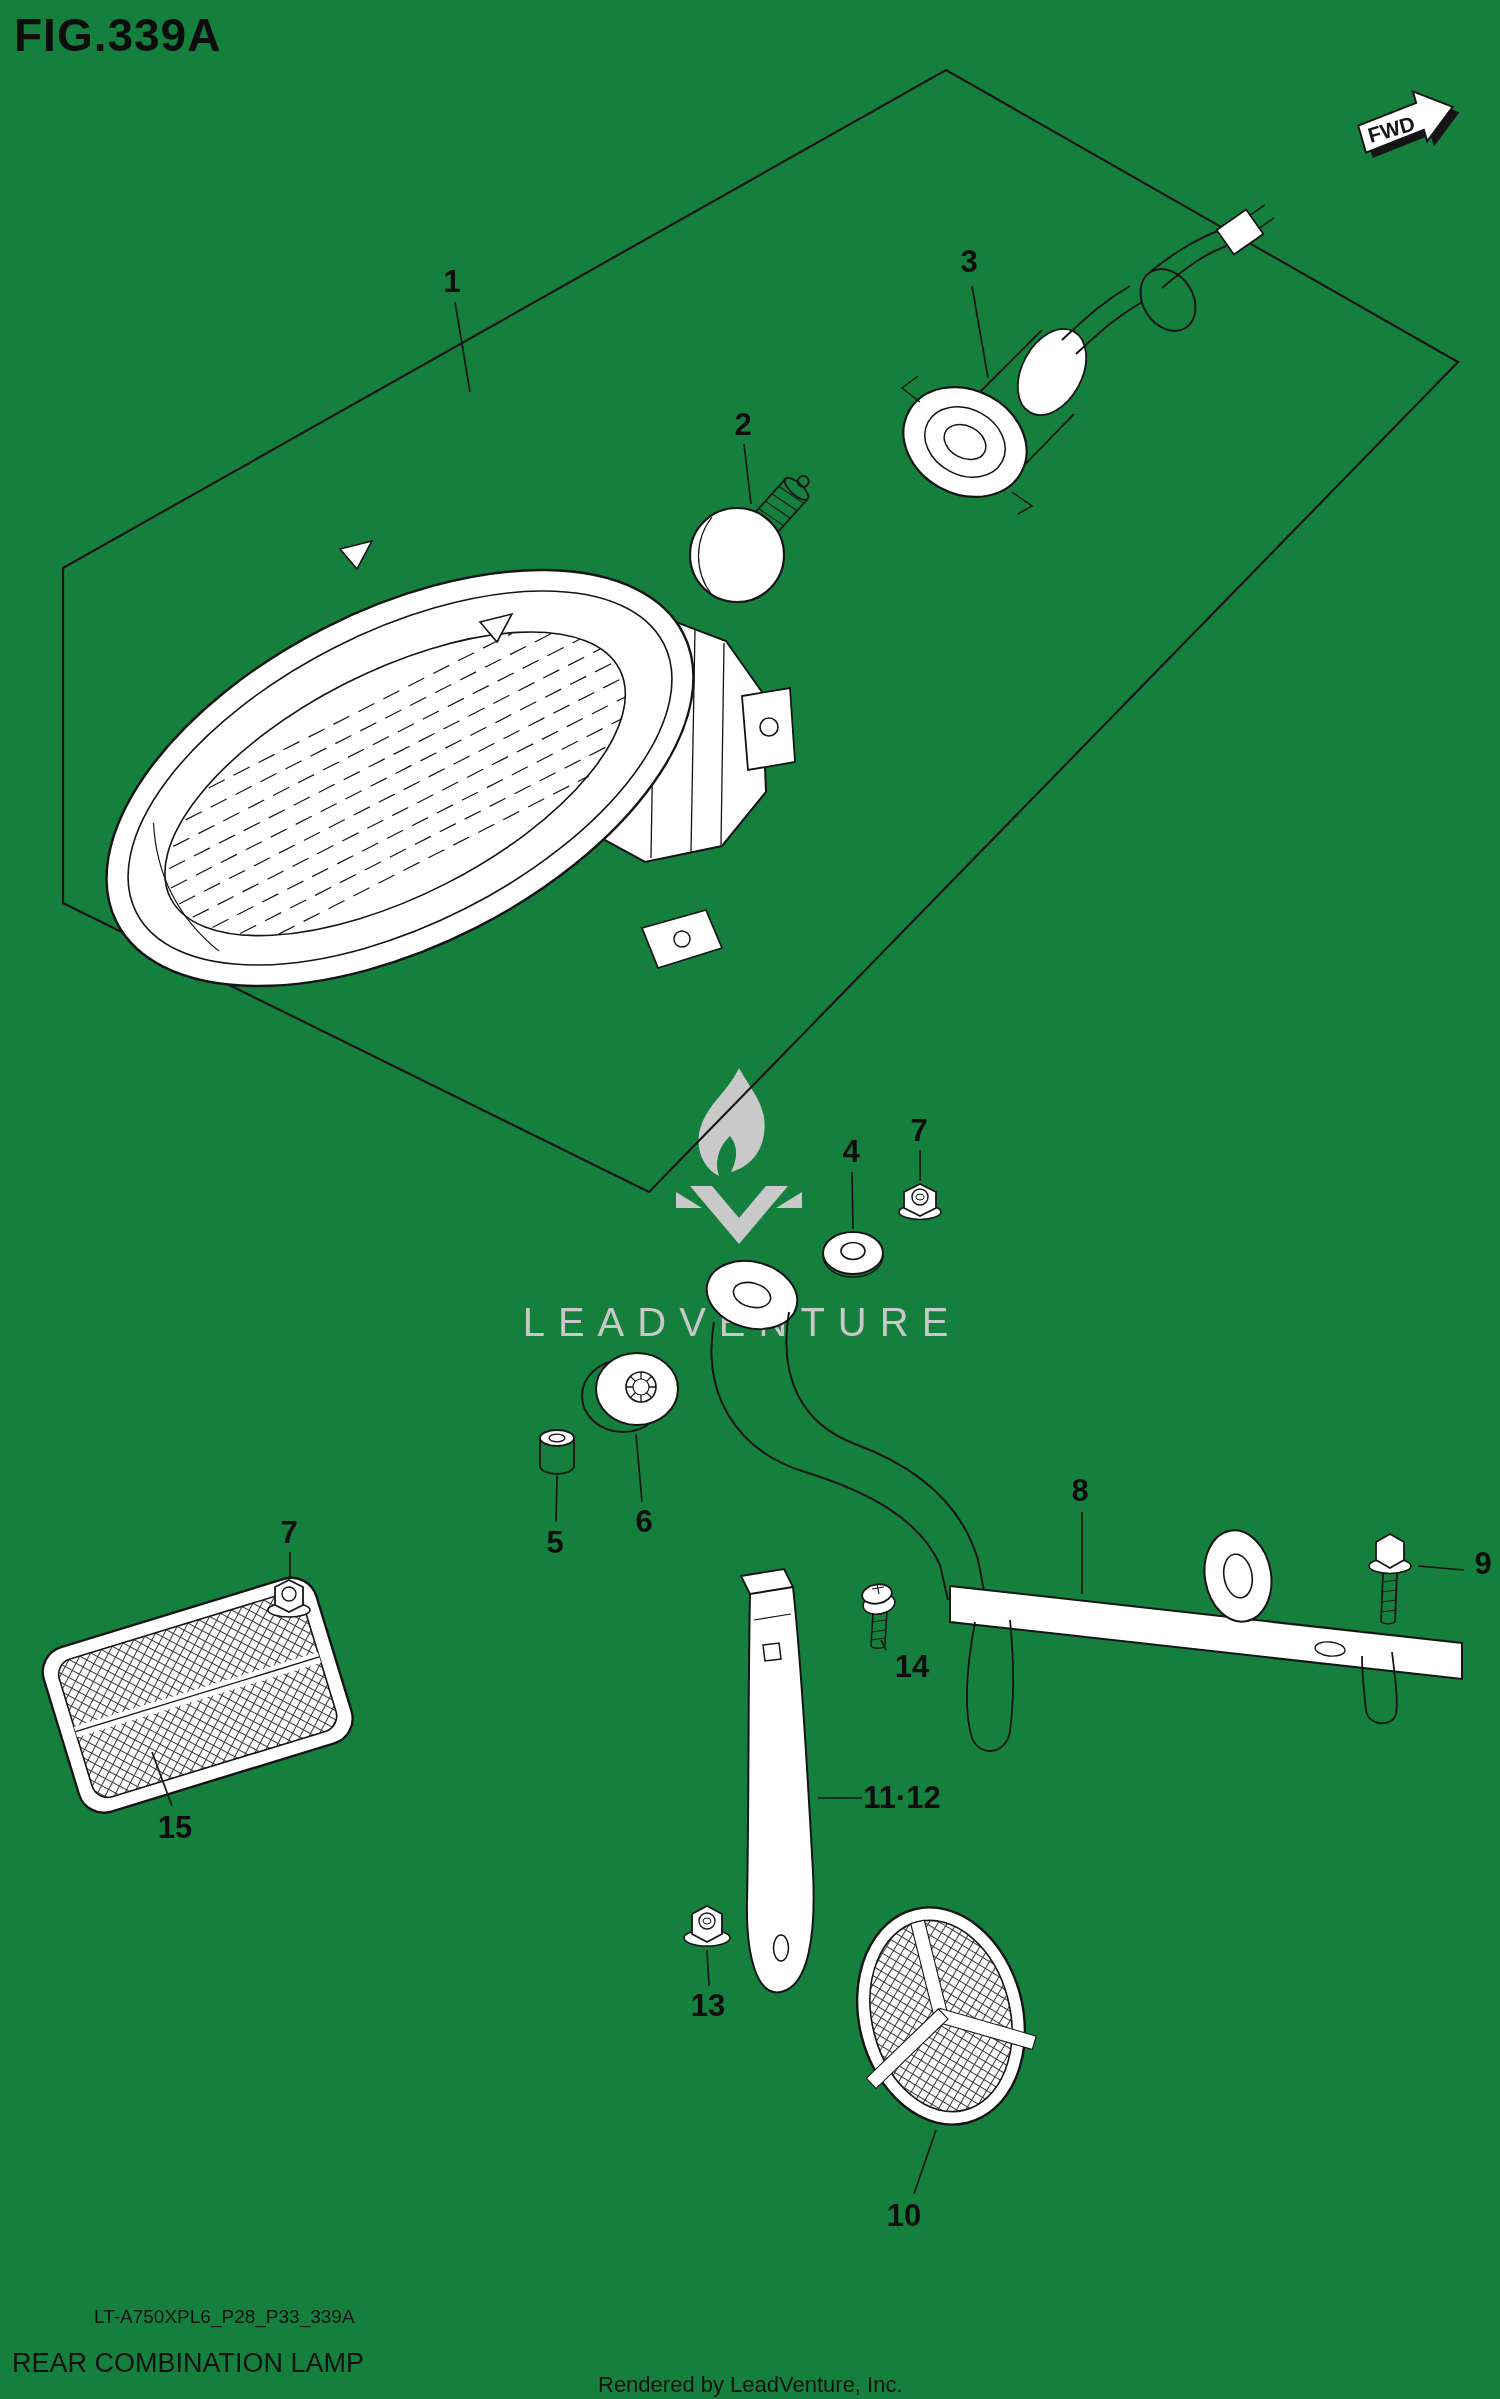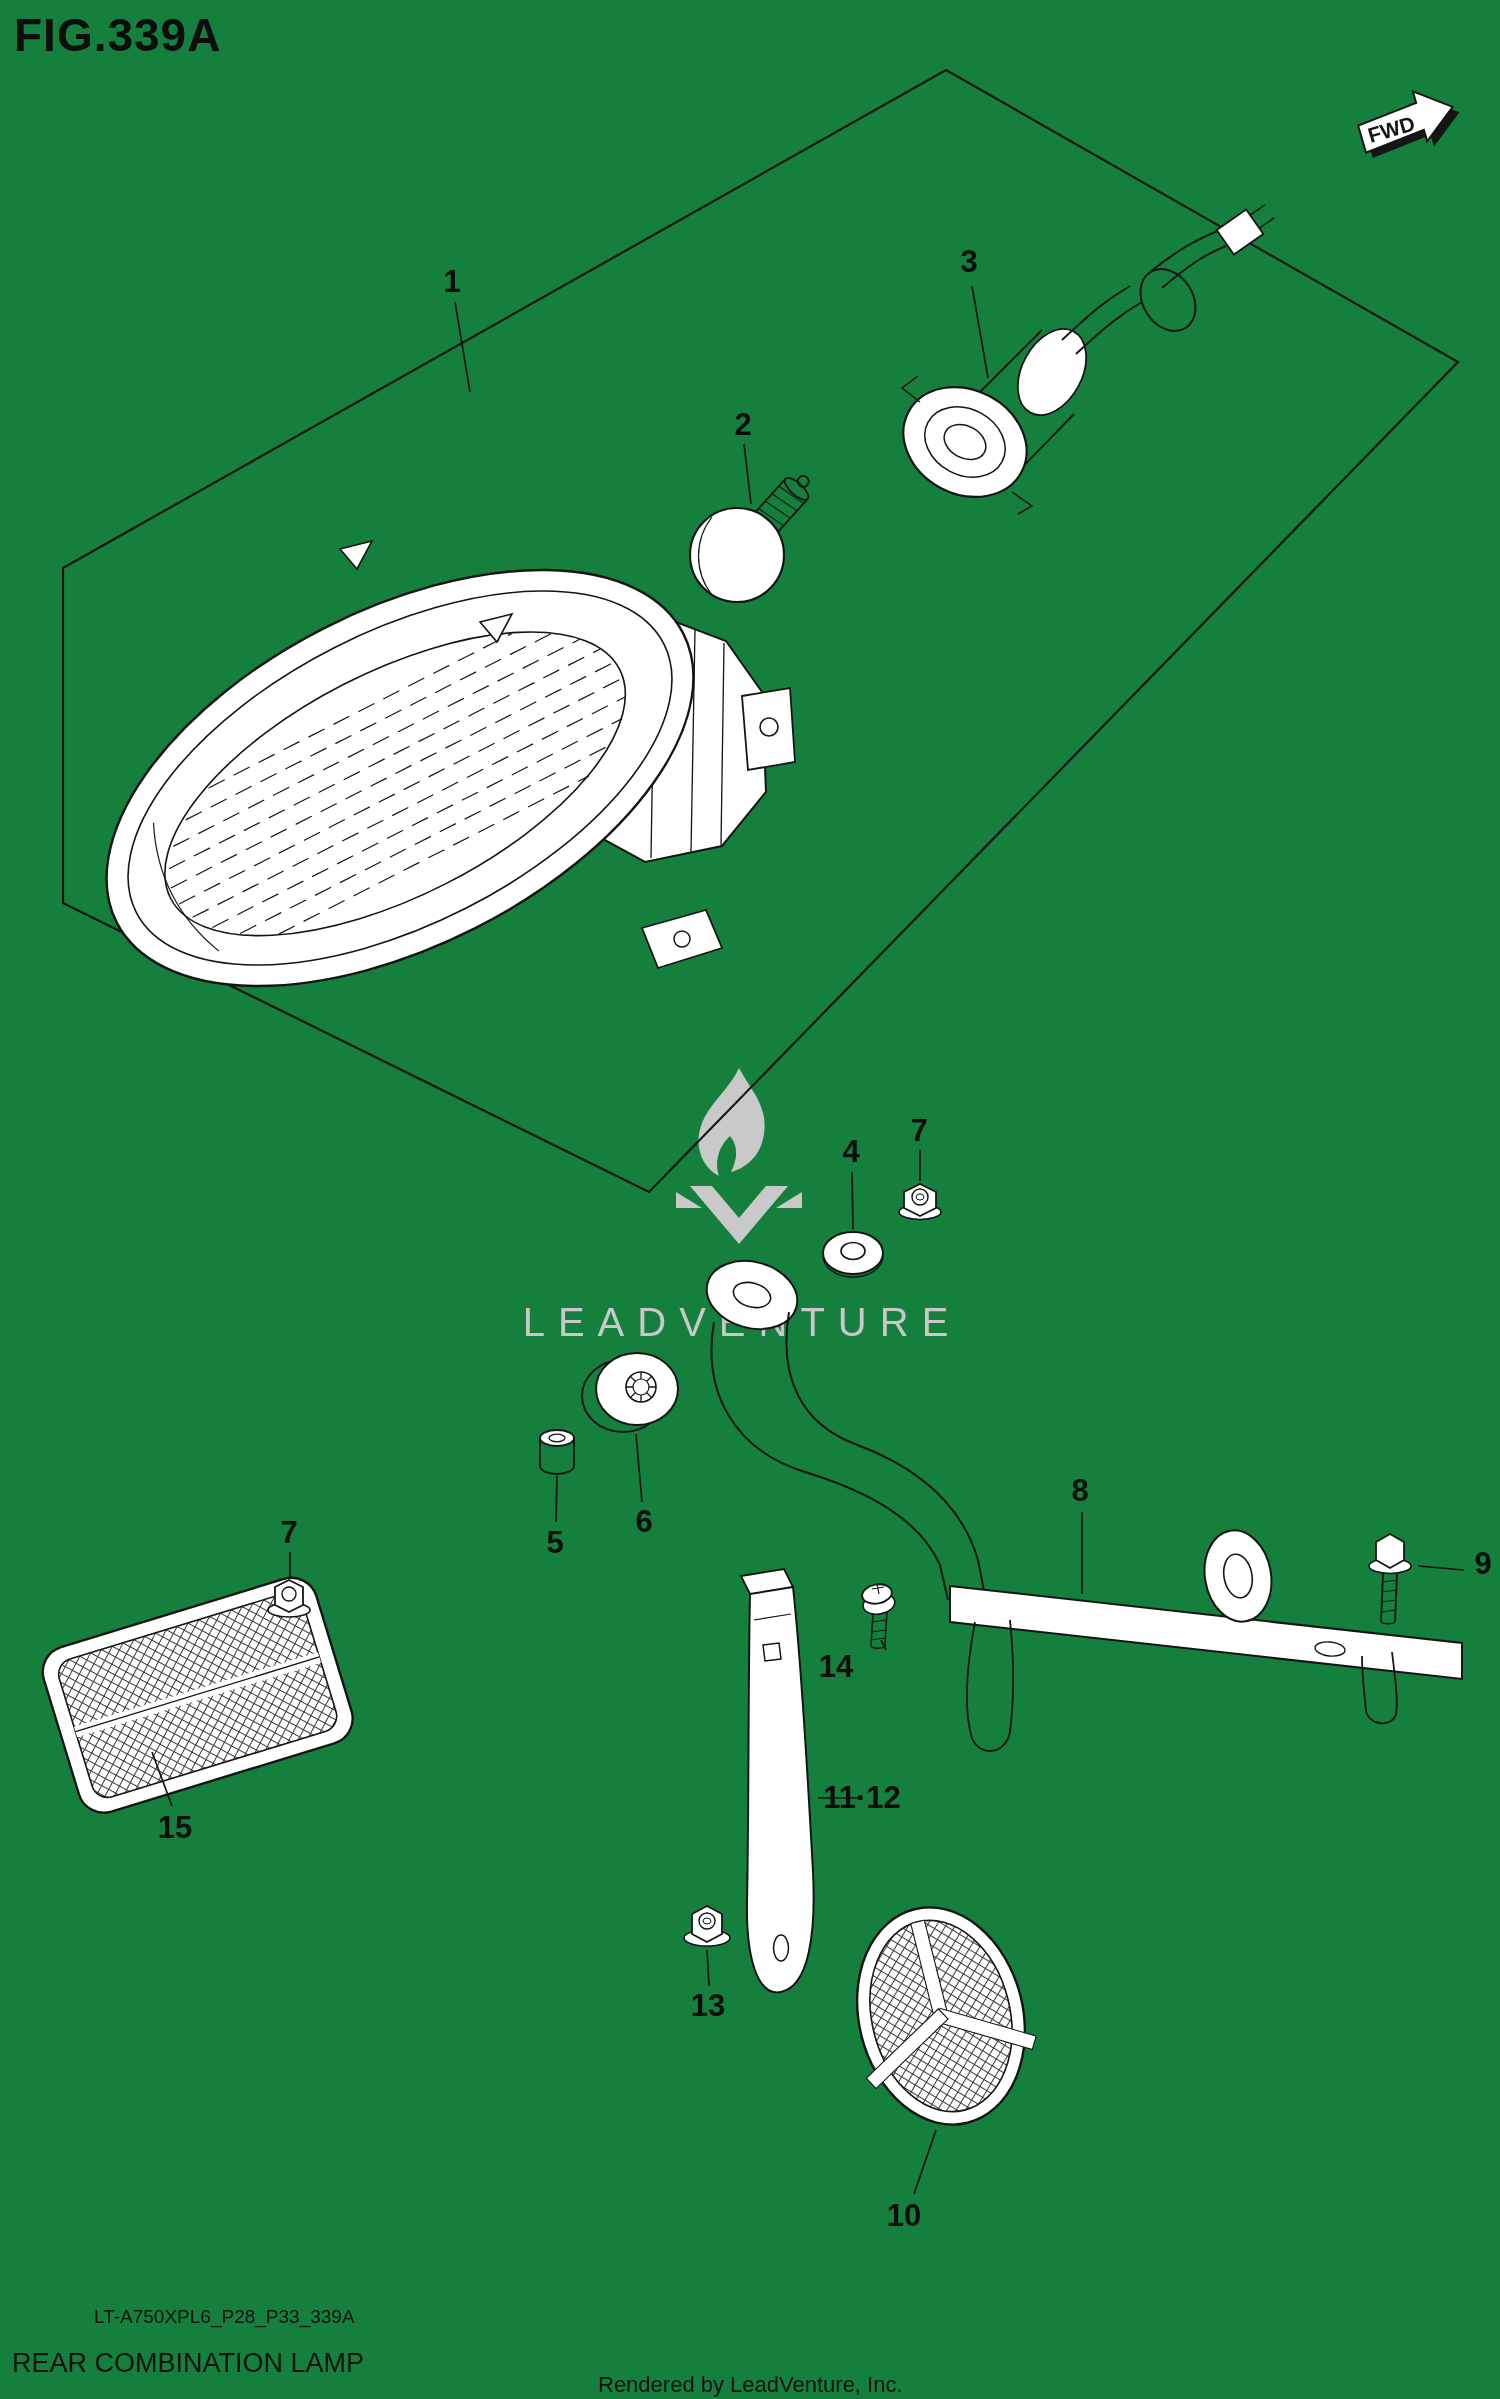--- a/index.html
+++ b/index.html
@@ -234,23 +234,23 @@
   <div class="callout" style="left:452px;top:282px">1</div>
   <div class="callout" style="left:743px;top:425px">2</div>
   <div class="callout" style="left:969px;top:262px">3</div>
   <div class="callout" style="left:851px;top:1152px">4</div>
   <div class="callout" style="left:555px;top:1543px">5</div>
   <div class="callout" style="left:644px;top:1522px">6</div>
   <div class="callout" style="left:919px;top:1131px">7</div>
   <div class="callout" style="left:1080px;top:1491px">8</div>
   <div class="callout" style="left:1483px;top:1564px">9</div>
   <div class="callout" style="left:904px;top:2216px">10</div>
-  <div class="callout" style="left:862px;top:1798px">11·12</div>
+  <div class="callout" style="left:902px;top:1798px">11·12</div>
   <div class="callout" style="left:708px;top:2006px">13</div>
-  <div class="callout" style="left:836px;top:1667px">14</div>
+  <div class="callout" style="left:912px;top:1667px">14</div>
   <div class="callout" style="left:175px;top:1828px">15</div>
   <div class="callout" style="left:289px;top:1533px">7</div>
 
   <div class="footer-code">LT-A750XPL6_P28_P33_339A</div>
   <div class="footer-name">REAR COMBINATION LAMP</div>
   <div class="footer-credit">Rendered by LeadVenture, Inc.</div>
 
 </div>
 
 </body></html>

